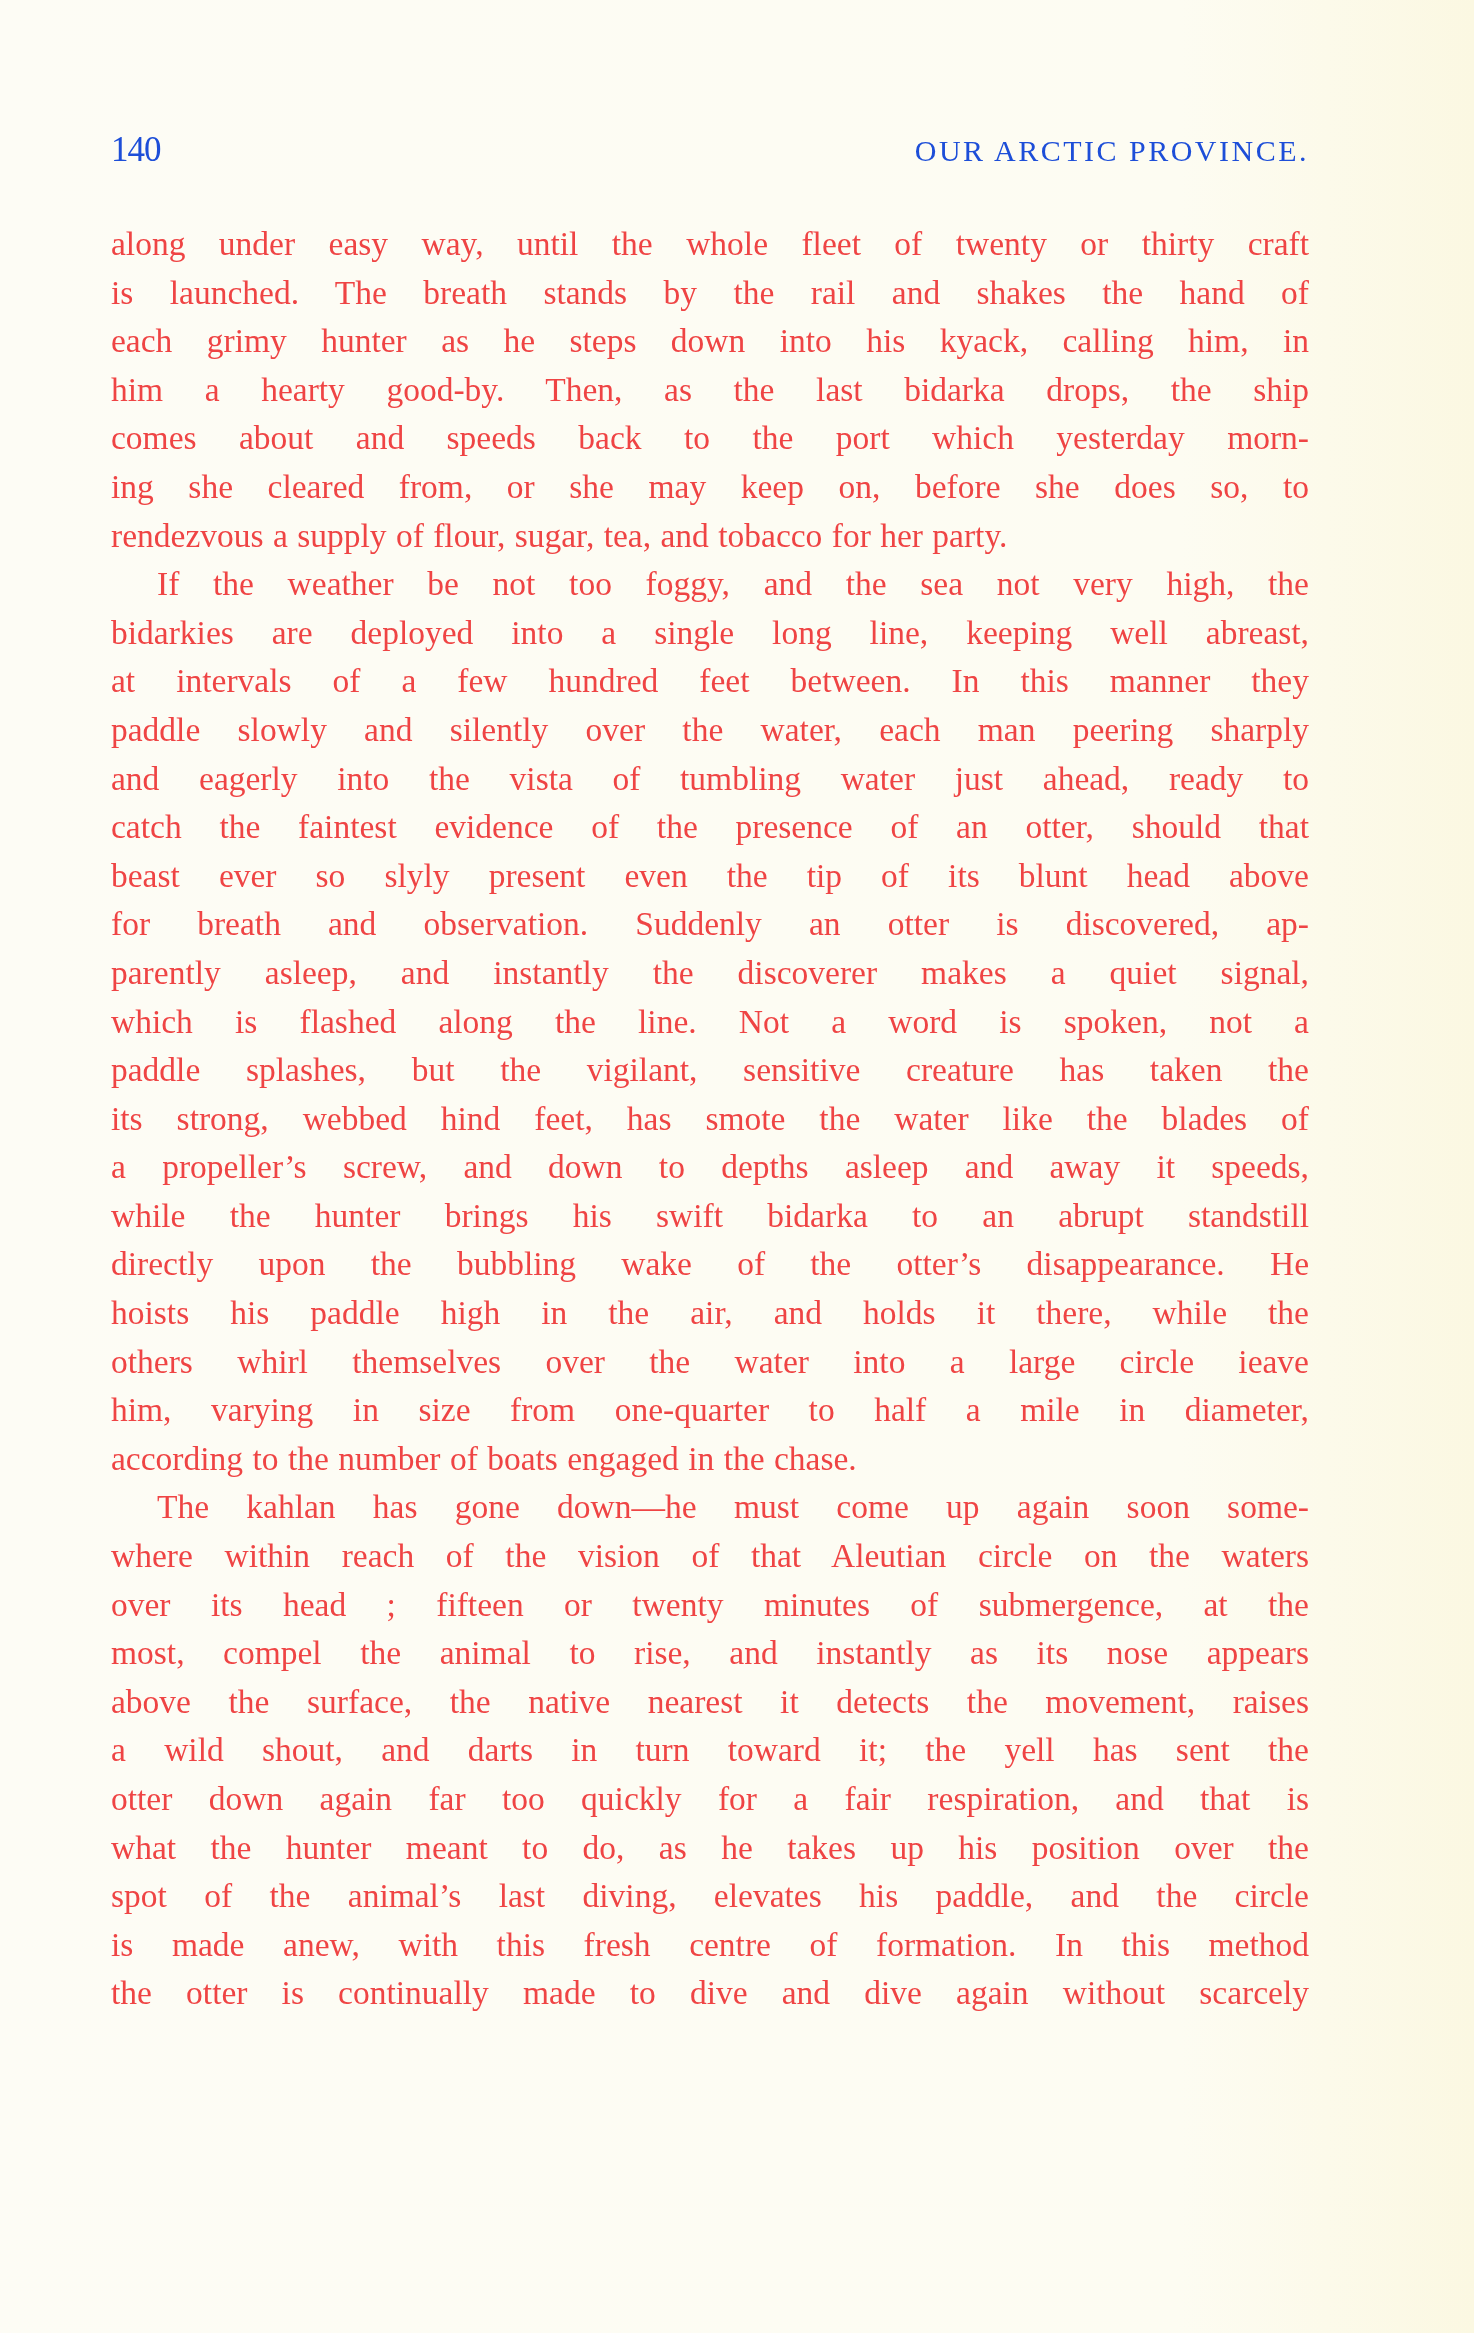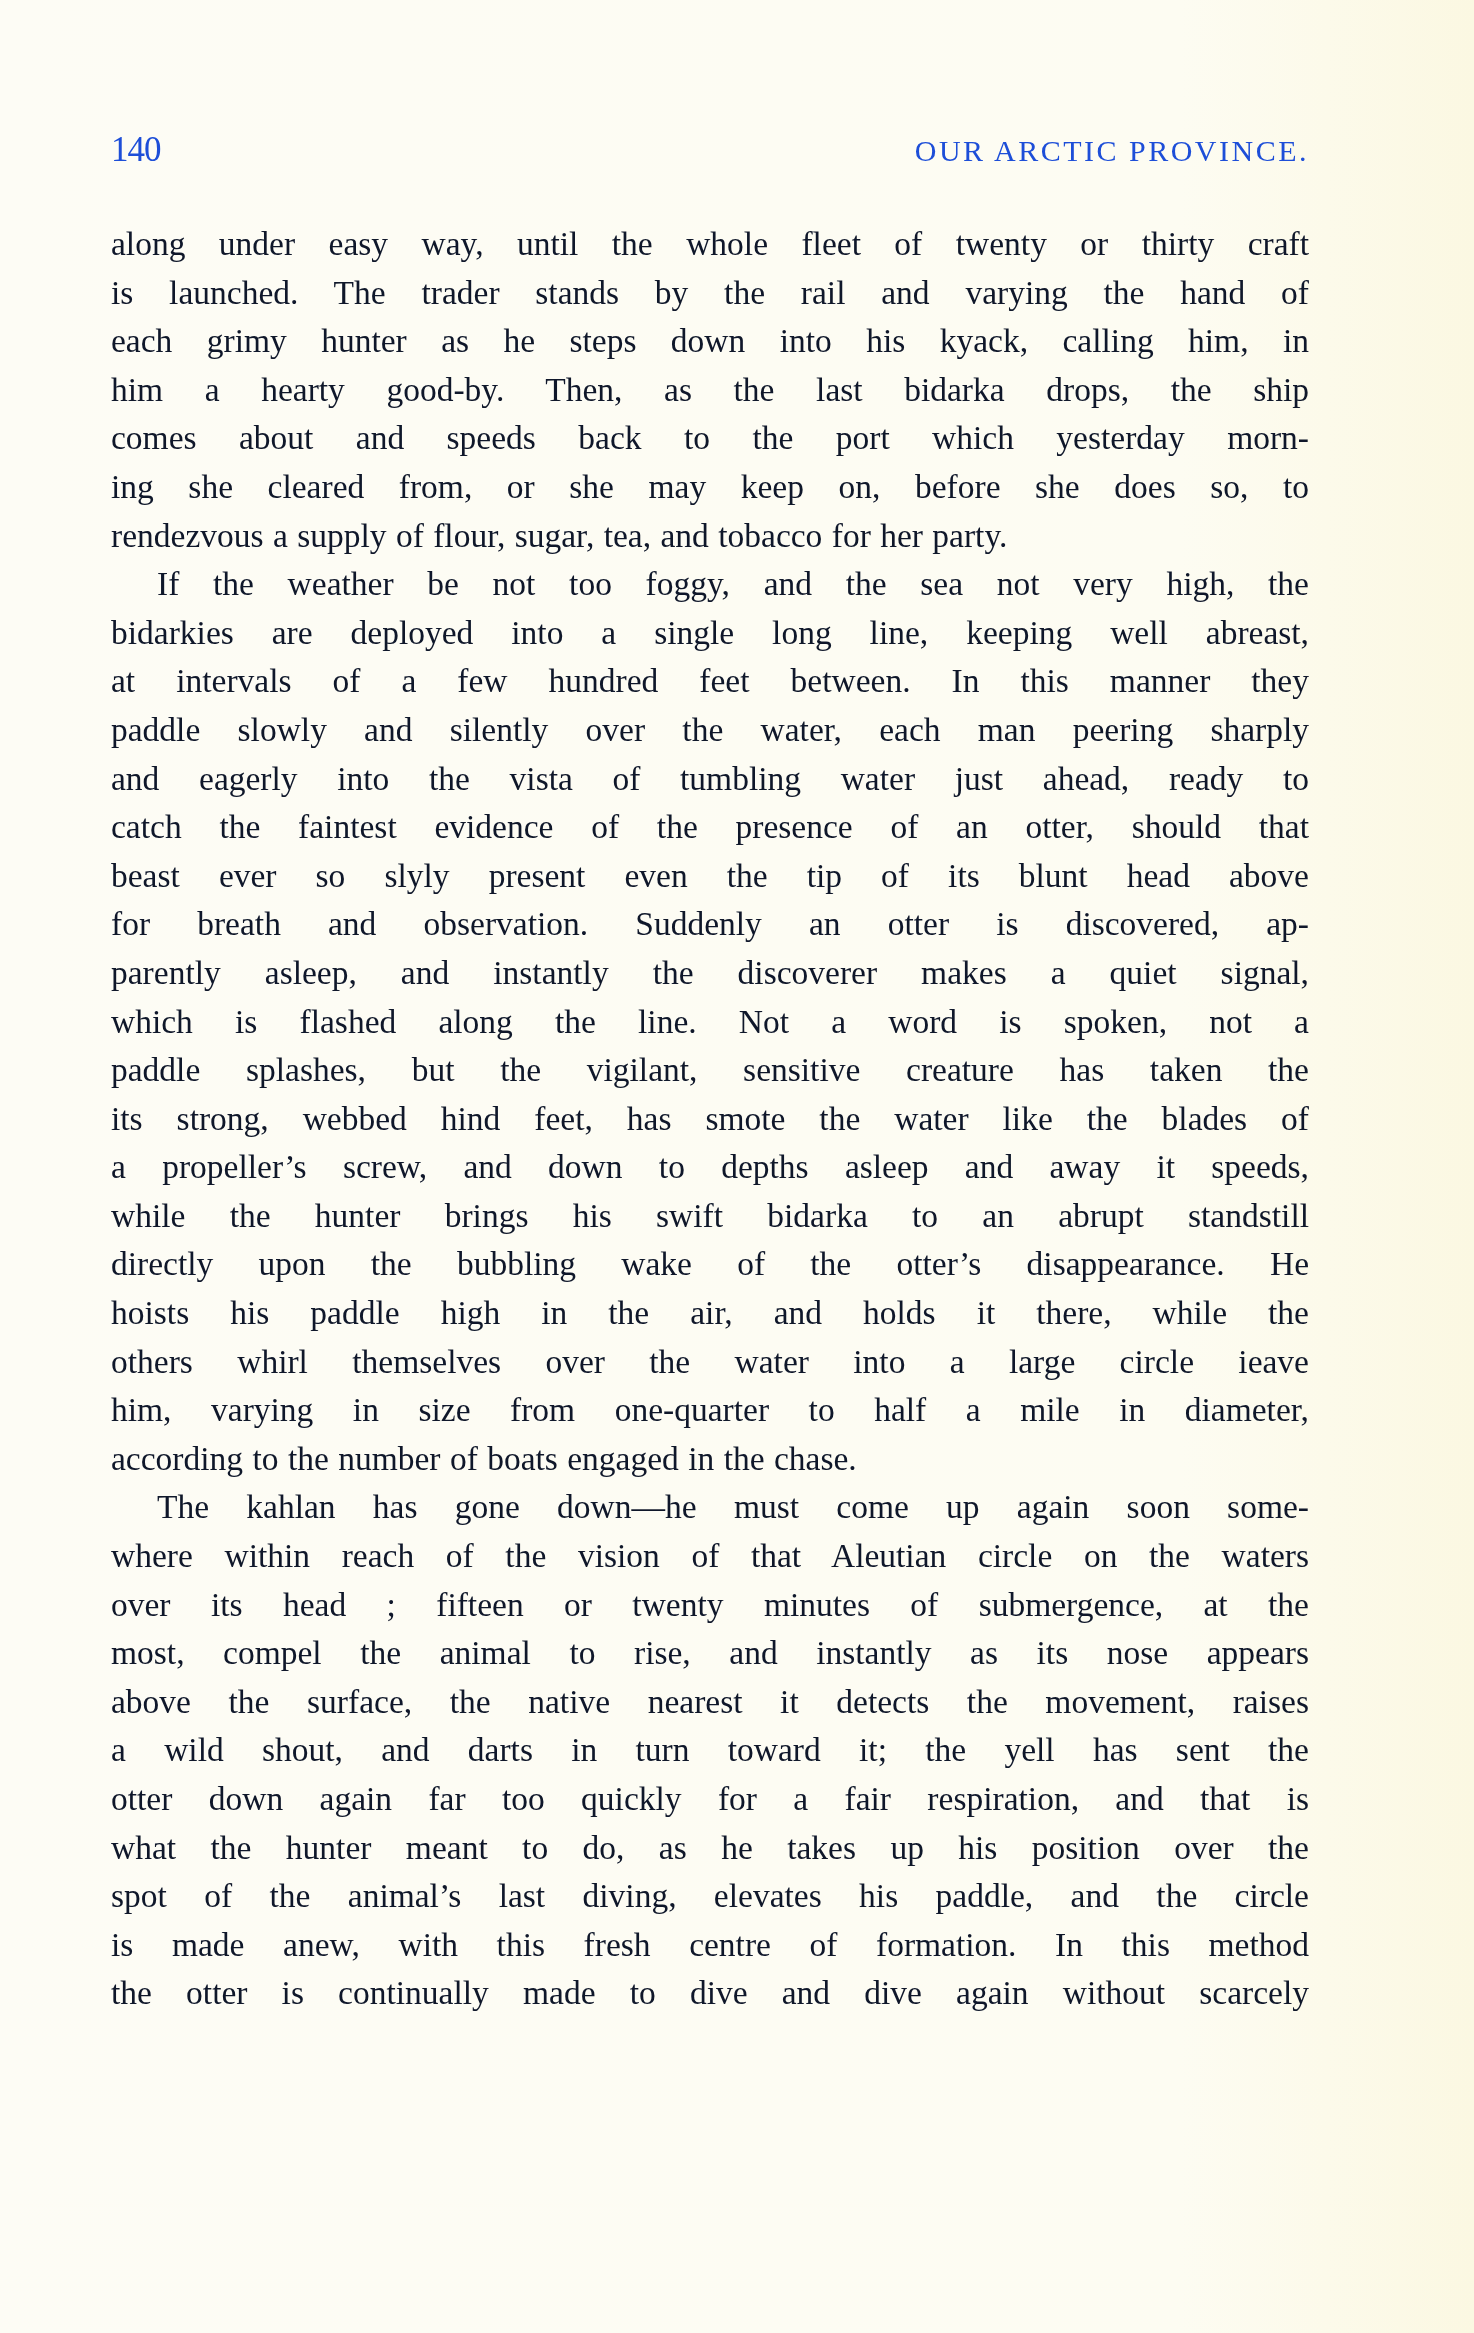--- a/index.html
+++ b/index.html
@@ -43,21 +43,21 @@
       text-align: right;
       font-size: 30px;
       letter-spacing: 2.5px;
       padding-left: 40px;
     }
     .body-text {
       margin-top: 42px;
       font-family: "Liberation Serif", serif;
       font-size: 33.5px;
       line-height: 48.6px;
-      color: #0f172a;
+      color: #ef4444;
       word-spacing: 1px;
     }
     .line {
       display: block;
       white-space: nowrap;
       text-align: justify;
       text-align-last: justify;
       height: 48.6px;
       overflow: visible;
     }
@@ -72,21 +72,21 @@
 <body>
 
 <div class="page">
   <div class="running-head">
     <span class="page-number">140</span>
     <span class="running-title">OUR ARCTIC PROVINCE.</span>
   </div>
   <div class="body-text" id="body-text">
       <div class="paragraph">
         <span class="line">along under easy way, until the whole fleet of twenty or thirty craft</span>
-        <span class="line">is launched.  The trader stands by the rail and varying the hand of</span>
+        <span class="line">is launched.  The breath stands by the rail and shakes the hand of</span>
         <span class="line">each grimy hunter as he steps down into his kyack, calling him, in</span>
         <span class="line">him a hearty good-by.  Then, as the last bidarka drops, the ship</span>
         <span class="line">comes about and speeds back to the port which yesterday morn-</span>
         <span class="line">ing she cleared from, or she may keep on, before she does so, to</span>
         <span class="line last">rendezvous a supply of flour, sugar, tea, and tobacco for her party.</span>
       </div>
       <div class="paragraph">
         <span class="line indent">If the weather be not too foggy, and the sea not very high, the</span>
         <span class="line">bidarkies are deployed into a single long line, keeping well abreast,</span>
         <span class="line">at intervals of a few hundred feet between.  In this manner they</span>

